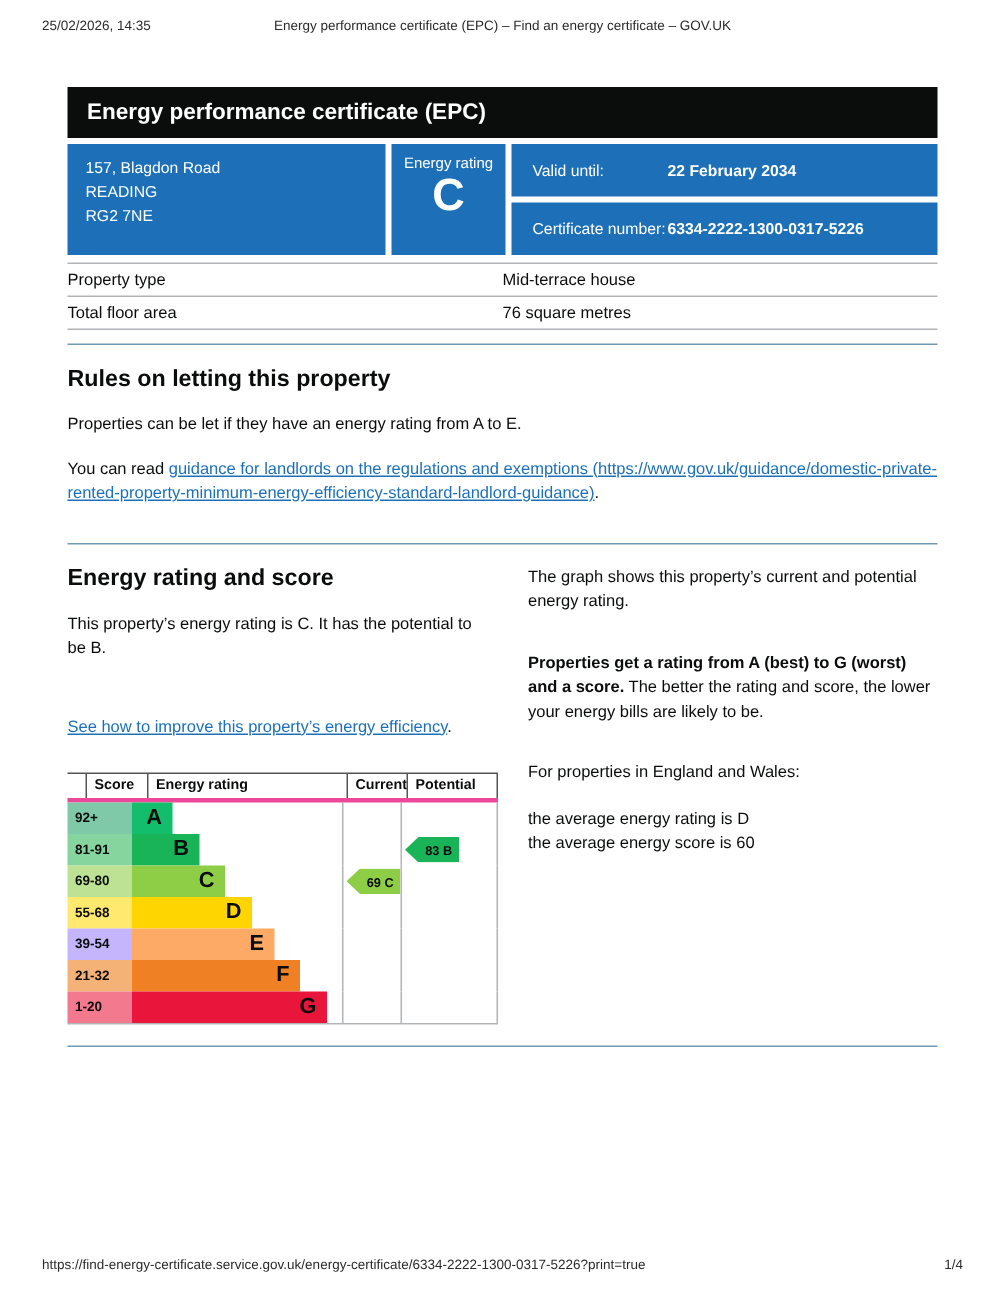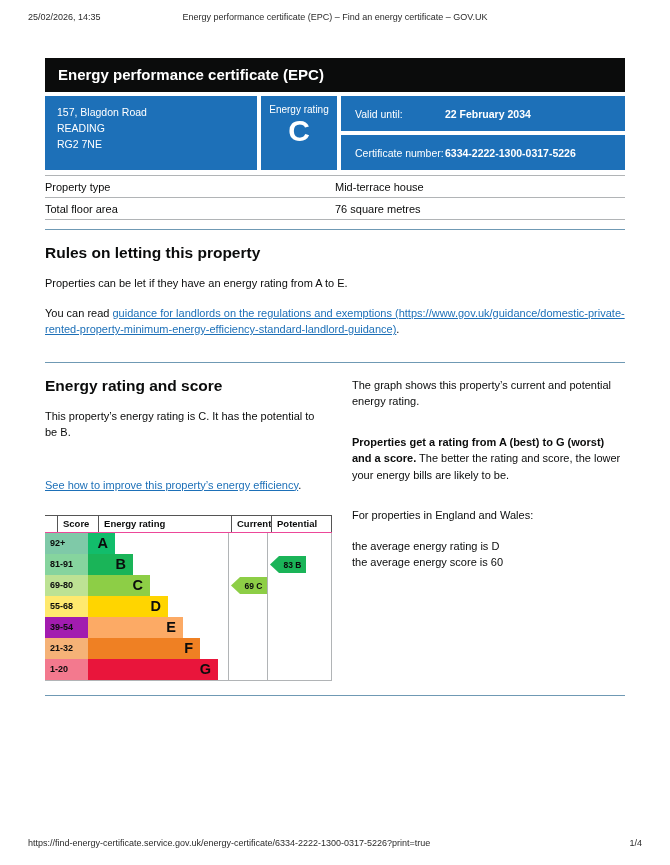--- a/index.html
+++ b/index.html
@@ -45,21 +45,21 @@
   .two-col{display:flex;margin-top:0;}
   .col-left{width:300px;}
   .col-left p{max-width:272px;}
   .col-right{width:273px;margin-left:7px;}
   .col-right p{margin-top:14px;}
   .col-right .spaced{margin-top:24px;}
   .link-p{margin-top:36px;}
   
   .epc-chart{margin-top:22px;width:287px;font-size:9px;}
   .epc-head{display:flex;height:16px;line-height:16px;font-weight:bold;font-size:9.5px;
-    border-top:1px solid #555;border-bottom:1px solid #ec4899;padding-left:12px;}
+    border-top:1px solid #555;border-bottom:3px solid #ec4899;padding-left:12px;}
   .epc-head>div{box-sizing:border-box;padding-left:5px;border-left:1px solid #555;}
   .epc-head>div:last-child{border-right:1px solid #555;}
   .h-score{width:43px;}
   .h-rating{width:140px;}
   .h-cur{width:40px;}
   .h-pot{width:64px;}
   .epc-body{border-bottom:1px solid #b1b4b6;}
   .epc-row{display:flex;height:21px;}
   .epc-score{width:43px;box-sizing:border-box;padding-left:5px;line-height:21px;font-weight:bold;font-size:9px;}
   .epc-barcell{width:140px;}
@@ -179,21 +179,21 @@
               <div class="epc-score" style="background: rgb(255, 233, 110);">55-68</div>
               <div class="epc-barcell">
                 <div class="epc-bar" style="background: rgb(255, 213, 0); width: 80px;">
                   <span class="epc-letter">D</span>
                 </div>
               </div>
               <div class="epc-curcell"></div>
               <div class="epc-potcell"></div>
             </div>
             <div class="epc-row">
-              <div class="epc-score" style="background: #a21caf;">39-54</div>
+              <div class="epc-score" style="background: #c4b5fd;">39-54</div>
               <div class="epc-barcell">
                 <div class="epc-bar" style="background: rgb(252, 170, 101); width: 95px;">
                   <span class="epc-letter">E</span>
                 </div>
               </div>
               <div class="epc-curcell"></div>
               <div class="epc-potcell"></div>
             </div>
             <div class="epc-row">
               <div class="epc-score" style="background: rgb(245, 178, 119);">21-32</div>

